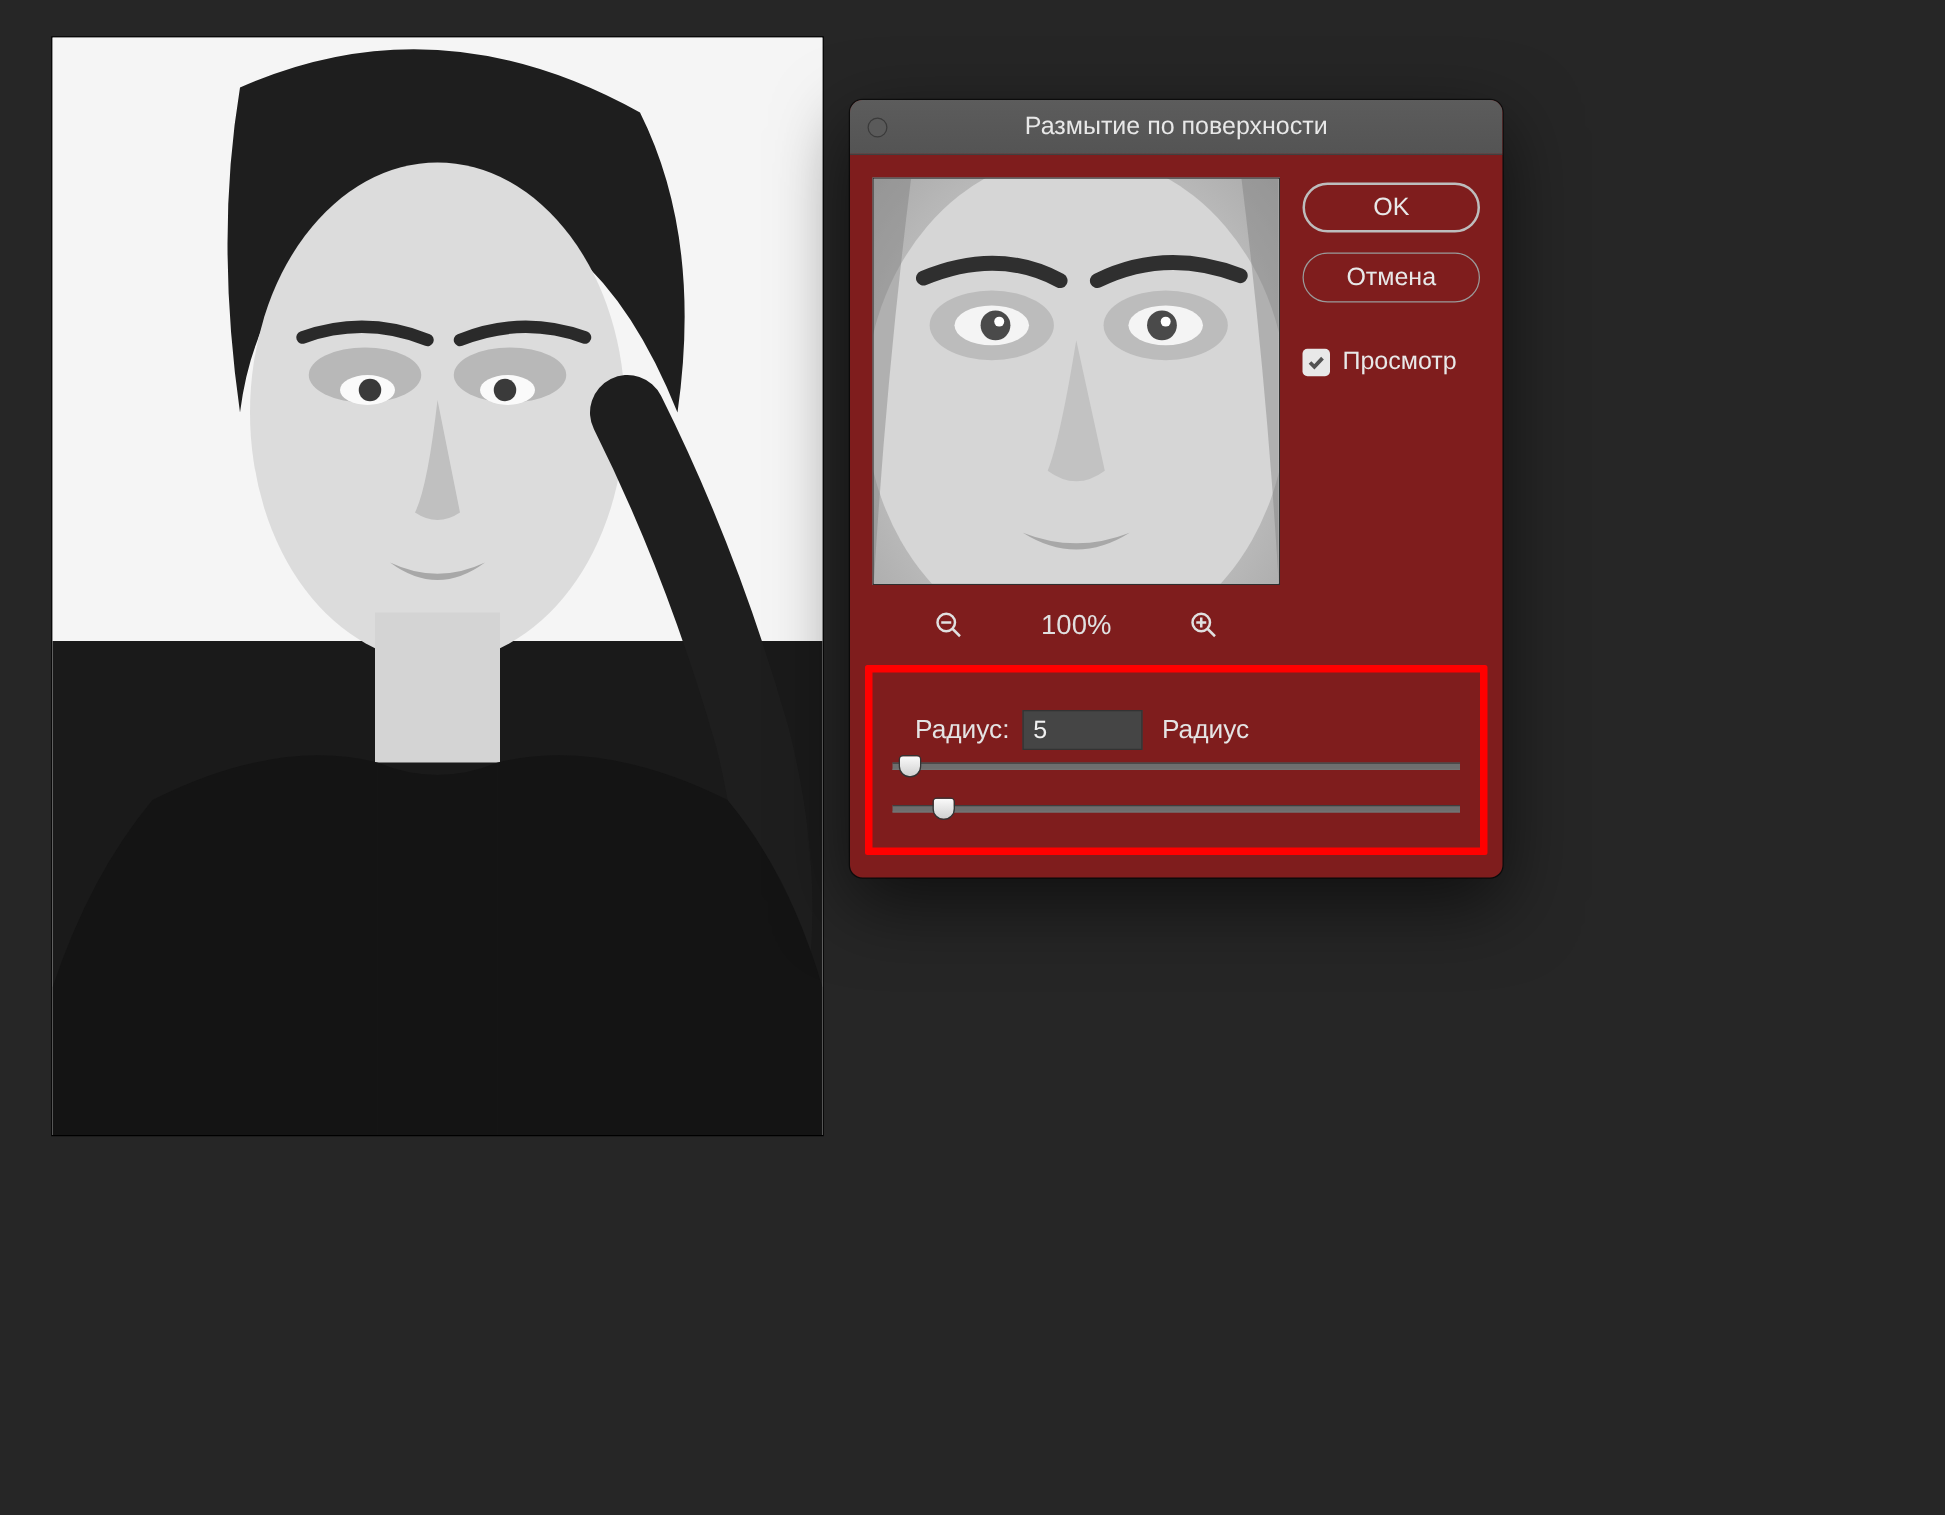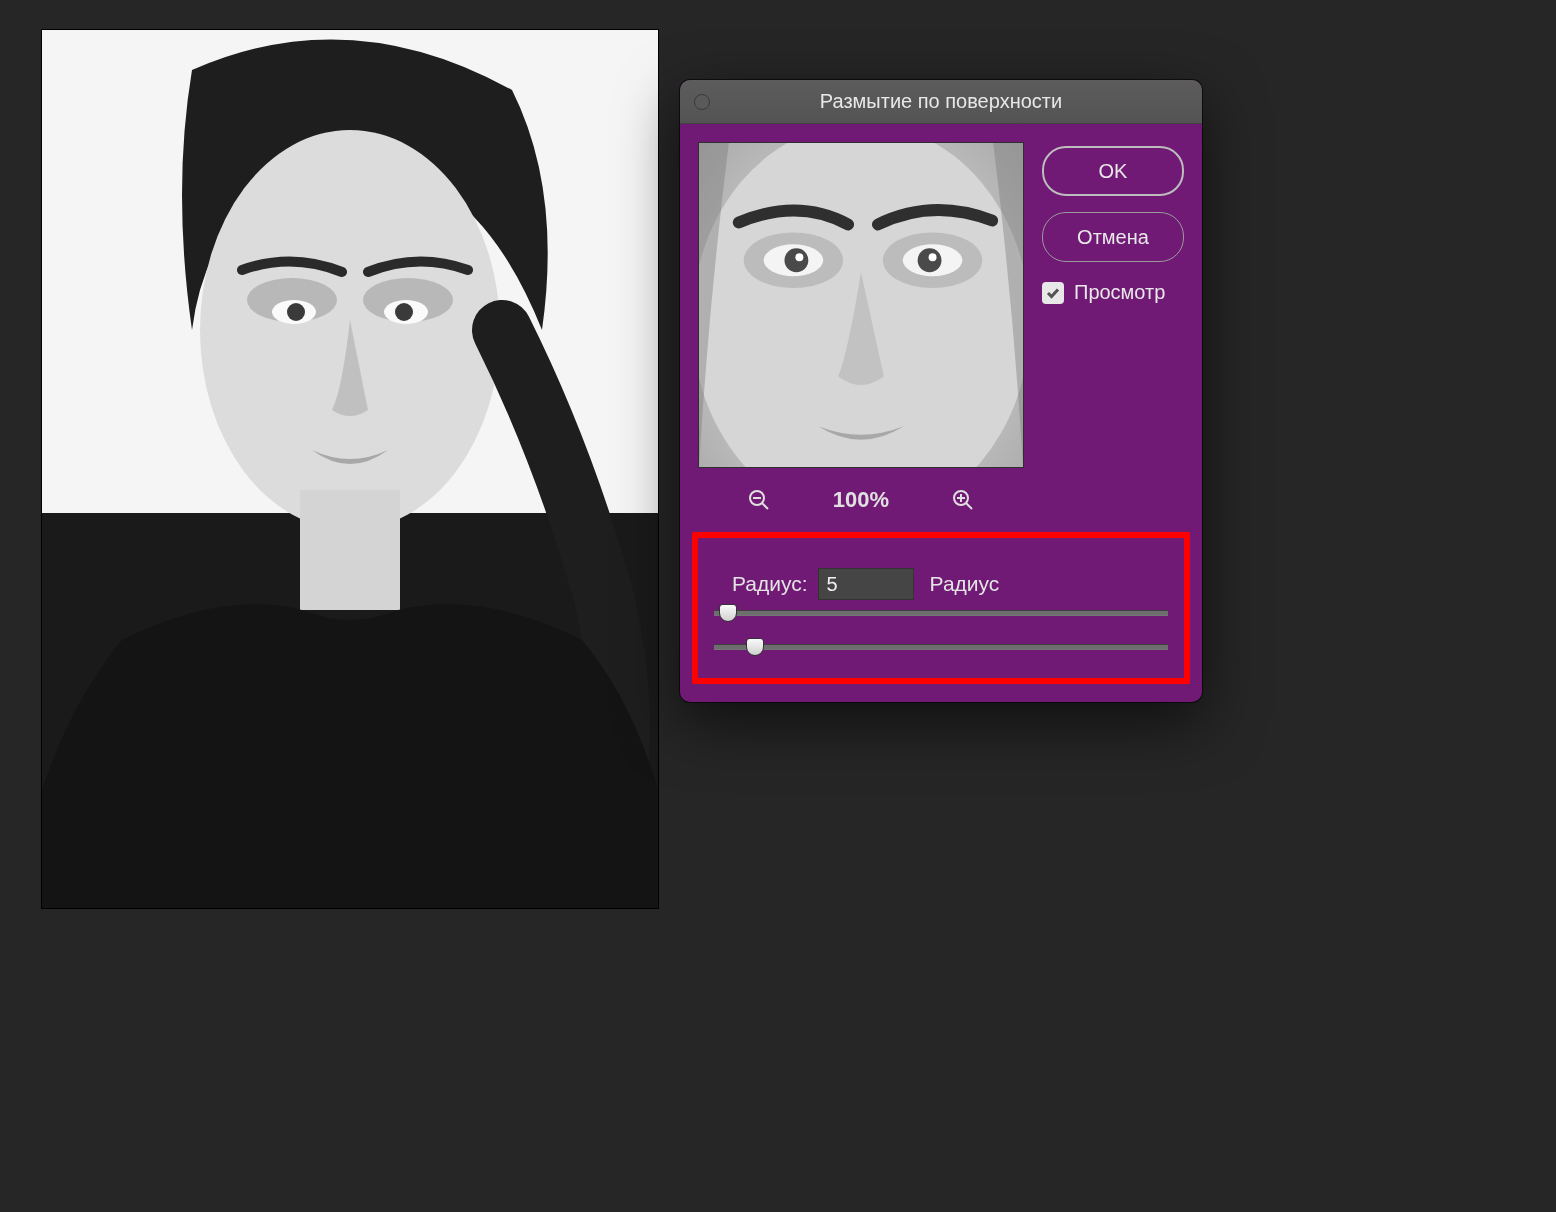--- a/index.html
+++ b/index.html
@@ -45,21 +45,21 @@
       width: 100%;
       height: 100%;
     }
 
     
     .dialog {
       position: absolute;
       left: 680px;
       top: 80px;
       width: 522px;
-      background: #701a75;
+      background: #7f1d1d;
       border-radius: 10px;
       box-shadow:
         0 0 0 1px rgba(0,0,0,0.6),
         0 20px 60px rgba(0,0,0,0.6);
       color: #e8e8e8;
       font-size: 20px;
     }
 
     .dialog-titlebar {
       height: 44px;
@@ -135,53 +135,52 @@
     }
     .zoom-icon svg {
       width: 24px;
       height: 24px;
       stroke: #e0e0e0;
       stroke-width: 2;
       fill: none;
     }
     .zoom-label {
       font-size: 22px;
-      font-weight: bold;
     }
 
     .right-col {
       flex: 1;
       display: flex;
       flex-direction: column;
       gap: 16px;
       padding-top: 4px;
     }
 
     .pill-btn {
-      height: 50px;
+      height: 40px;
       border: 1px solid #9a9a9a;
       border-radius: 24px;
       background: transparent;
       color: #e8e8e8;
       font-size: 20px;
       display: flex;
       align-items: center;
       justify-content: center;
       cursor: pointer;
     }
     .pill-btn.primary {
       border-width: 2px;
       border-color: #bdbdbd;
     }
 
     .check-row {
       display: flex;
       align-items: center;
       gap: 10px;
-      margin-top: 3px;
+      margin-top: 20px;
       cursor: pointer;
     }
     .checkbox {
       width: 22px;
       height: 22px;
       background: #e8e8e8;
       border-radius: 4px;
       display: flex;
       align-items: center;
       justify-content: center;

